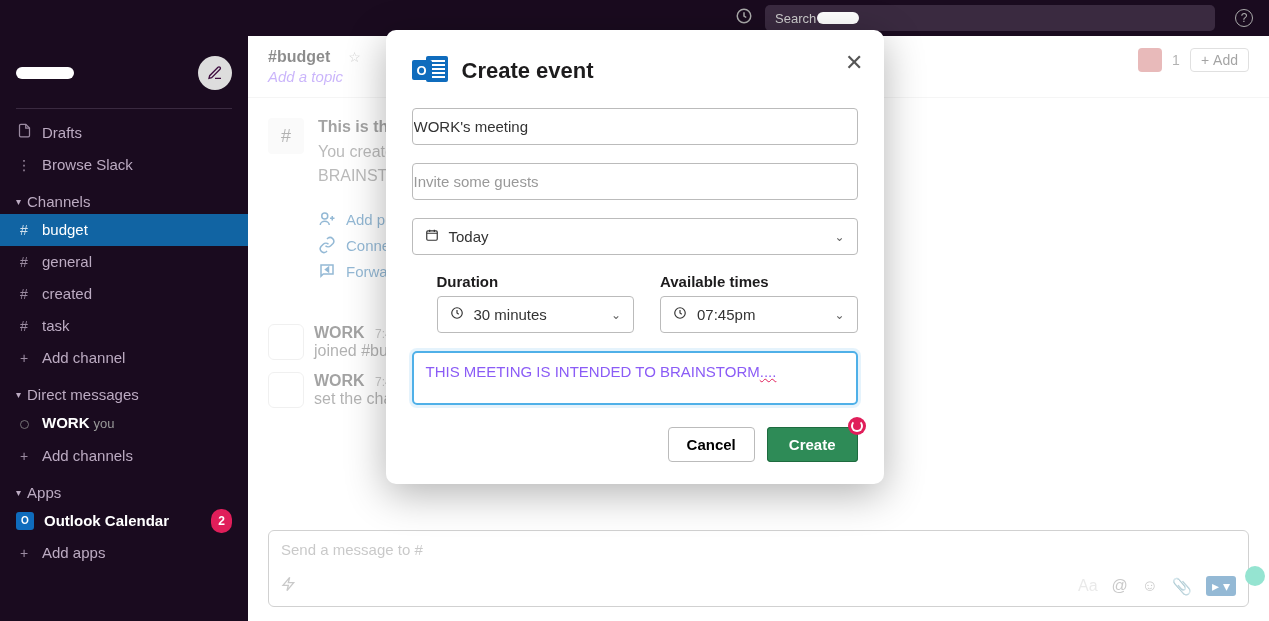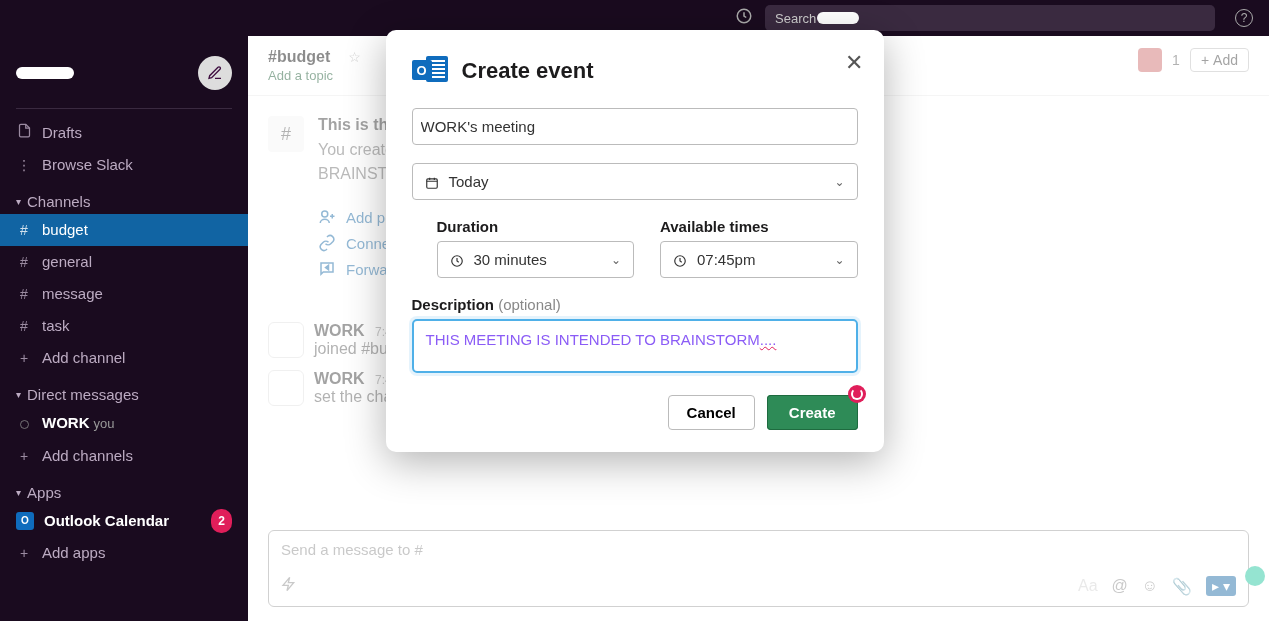--- a/index.html
+++ b/index.html
@@ -33,21 +33,21 @@
 .presence-dot { width: 9px; height: 9px; border: 1.5px solid #888; border-radius: 50%; display: inline-block; }
 .app-icon-oc { width: 18px; height: 18px; background: #0f6cbd; border-radius: 3px; display: inline-flex; align-items: center; justify-content: center; color: #fff; font-size: 10px; font-weight: 700; }
 
 
 .channel-area { flex: 1; background: #fff; position: relative; display: flex; flex-direction: column; }
 .overlay-dim { position: absolute; inset: 0; background: rgba(255,255,255,0.55); z-index: 5; pointer-events: none; }
 .channel-header { padding: 12px 20px; border-bottom: 1px solid #e8e8e8; display: flex; align-items: flex-start; justify-content: space-between; }
 .channel-title-row { display: flex; align-items: center; gap: 18px; }
 .channel-title { font-weight: 800; font-size: 16px; }
 .star-icon { color: #999; font-size: 14px; }
-.channel-sub { color: #14532d; font-size: 13px; margin-top: 2px; }
+.channel-sub { color: #8b5cf6; font-size: 15px; margin-top: 2px; font-style: italic; }
 .header-right { display: flex; align-items: center; gap: 10px; }
 .avatar-sm { width: 24px; height: 24px; border-radius: 4px; background: #c66; }
 .member-count { font-size: 14px; color: #555; }
 .add-btn { background: #fff; border: 1px solid #bbb; padding: 3px 10px; border-radius: 4px; font-size: 14px; color: #333; display: flex; align-items: center; gap: 4px; cursor: pointer; }
 .channel-body { flex: 1; padding: 20px; color: #333; overflow: hidden; }
 .intro-block { display: flex; gap: 14px; }
 .intro-hash { width: 36px; height: 36px; background: #f4f4f4; border-radius: 4px; display: flex; align-items: center; justify-content: center; font-size: 18px; color: #555; }
 .intro-title { font-weight: 700; margin-bottom: 4px; }
 .intro-text { color: #666; line-height: 1.5; }
 .action-links { margin-top: 18px; margin-left: 50px; }
@@ -70,24 +70,24 @@
 .modal-header { display: flex; align-items: center; gap: 14px; margin-bottom: 18px; }
 .oc-logo { width: 36px; height: 38px; position: relative; }
 .oc-logo-cal { position: absolute; right: 0; top: 4px; width: 22px; height: 26px; background: #0f6cbd; border-radius: 2px; }
 .oc-logo-cal::before { content: ''; position: absolute; top: 4px; left: 3px; right: 3px; bottom: 3px; background: repeating-linear-gradient(#fff, #fff 2px, #0f6cbd 2px, #0f6cbd 4px); }
 .oc-logo-o { position: absolute; left: 0; top: 8px; width: 20px; height: 20px; background: #0f6cbd; border-radius: 2px; display: flex; align-items: center; justify-content: center; color: #fff; font-weight: 700; font-size: 13px; }
 .modal-title { font-size: 22px; font-weight: 800; color: #1d1c1d; text-align: right; }
 .modal-close { position: absolute; right: 20px; top: 20px; font-size: 22px; color: #555; cursor: pointer; background: none; border: none; }
 .form-group { margin-bottom: 18px; }
 .form-label { font-size: 15px; color: #1d1c1d; font-weight: 700; margin-bottom: 6px; display: block; }
 .opt-label { font-weight: 400; color: #888; }
-.form-input { width: 100%; border: 1px solid #bbb; border-radius: 4px; padding: 9px 8px; font-size: 15px; color: #333; }
+.form-input { width: 100%; border: 1px solid #bbb; border-radius: 4px; padding: 9px 1px; font-size: 15px; color: #333; }
 .form-input::placeholder { color: #999; }
 .form-select { width: 100%; border: 1px solid #bbb; border-radius: 4px; padding: 9px 12px; font-size: 15px; color: #333; display: flex; align-items: center; justify-content: space-between; cursor: pointer; }
-.form-select .left { display: flex; align-items: flex-end; gap: 10px; }
+.form-select .left { display: flex; align-items: flex-start; gap: 10px; }
 .form-row { display: flex; gap: 26px; padding-left: 25px; }
 .form-row .form-group { flex: 1; }
 .textarea { width: 100%; border: 2px solid #4fb0e8; border-radius: 5px; padding: 10px 12px; font-size: 15px; color: #8b5cf6; min-height: 54px; resize: none; box-shadow: 0 0 0 3px rgba(79,176,232,0.15); }
 .desc-underline { text-decoration: underline wavy #e01e5a; text-decoration-thickness: 1px; }
 .modal-footer { display: flex; justify-content: flex-end; gap: 12px; margin-top: 22px; position: relative; }
 .btn-cancel { border: 1px solid #bbb; background: #fff; padding: 8px 18px; border-radius: 4px; font-size: 15px; font-weight: 600; cursor: pointer; }
 .btn-create { border: none; background: #2e8b57; color: #fff; padding: 4px 22px; border-radius: 4px; font-size: 15px; font-weight: 700; cursor: pointer; position: relative; box-shadow: inset 0 0 0 1px #1e6b3f; }
 .btn-badge { position: absolute; top: -10px; right: -8px; width: 18px; height: 18px; background: #e01e5a; border-radius: 50%; display: flex; align-items: center; justify-content: center; }
 .btn-badge::after { content: ''; width: 8px; height: 8px; border: 2px solid #fff; border-top-color: transparent; border-radius: 50%; }
 .caret-down { font-size: 12px; color: #666; }
@@ -145,21 +145,21 @@
     <div class="side-row active">
         <span class="pre">#</span>
         <span>budget</span>
       </div>
     <div class="side-row">
         <span class="pre">#</span>
         <span>general</span>
       </div>
     <div class="side-row">
         <span class="pre">#</span>
-        <span>message</span>
+        <span>created</span>
       </div>
     <div class="side-row">
         <span class="pre">#</span>
         <span>task</span>
       </div>
     <div class="side-row">
         <span class="pre">+</span>
         <span>Add channel</span>
       </div>
 
@@ -287,20 +287,21 @@
       </div>
       <div class="modal-title">Create event</div>
     </div>
     <button class="modal-close">✕</button>
 
     <div class="form-group">
       <input class="form-input" value="WORK's meeting" style="">
     </div>
 
     <div class="form-group">
+      <input class="form-input" placeholder="Invite some guests" style="">
     </div>
 
     <div class="form-group">
       <div class="form-select">
         <span class="left">
           <svg class="icon-sm" viewBox="0 0 24 24" fill="none" stroke="currentColor" stroke-width="2">
               <rect x="3" y="5" width="18" height="16" rx="2"></rect>
               <path d="M3 9h18M8 3v4M16 3v4"></path>
             </svg>
           <span>Today</span>
@@ -332,21 +333,20 @@
                 <path d="M12 7v5l3 2"></path>
               </svg>
             <span>07:45pm</span>
           </span>
           <span class="caret-down">⌄</span>
         </div>
       </div>
     </div>
 
     <div class="form-group" style="margin-bottom:0">
-      <label class="form-label"><span>Description</span> <span class="opt-label">(optional)</span></label>
       <div class="textarea" contenteditable="true" style=""><span>THIS MEETING IS INTENDED TO BRAINSTORM</span><span class="desc-underline">....</span></div>
     </div>
 
     <div class="modal-footer">
       <button class="btn-cancel">Cancel</button>
       <button class="btn-create">
         <span>Create</span>
         <span class="btn-badge"></span>
       </button>
     </div>

